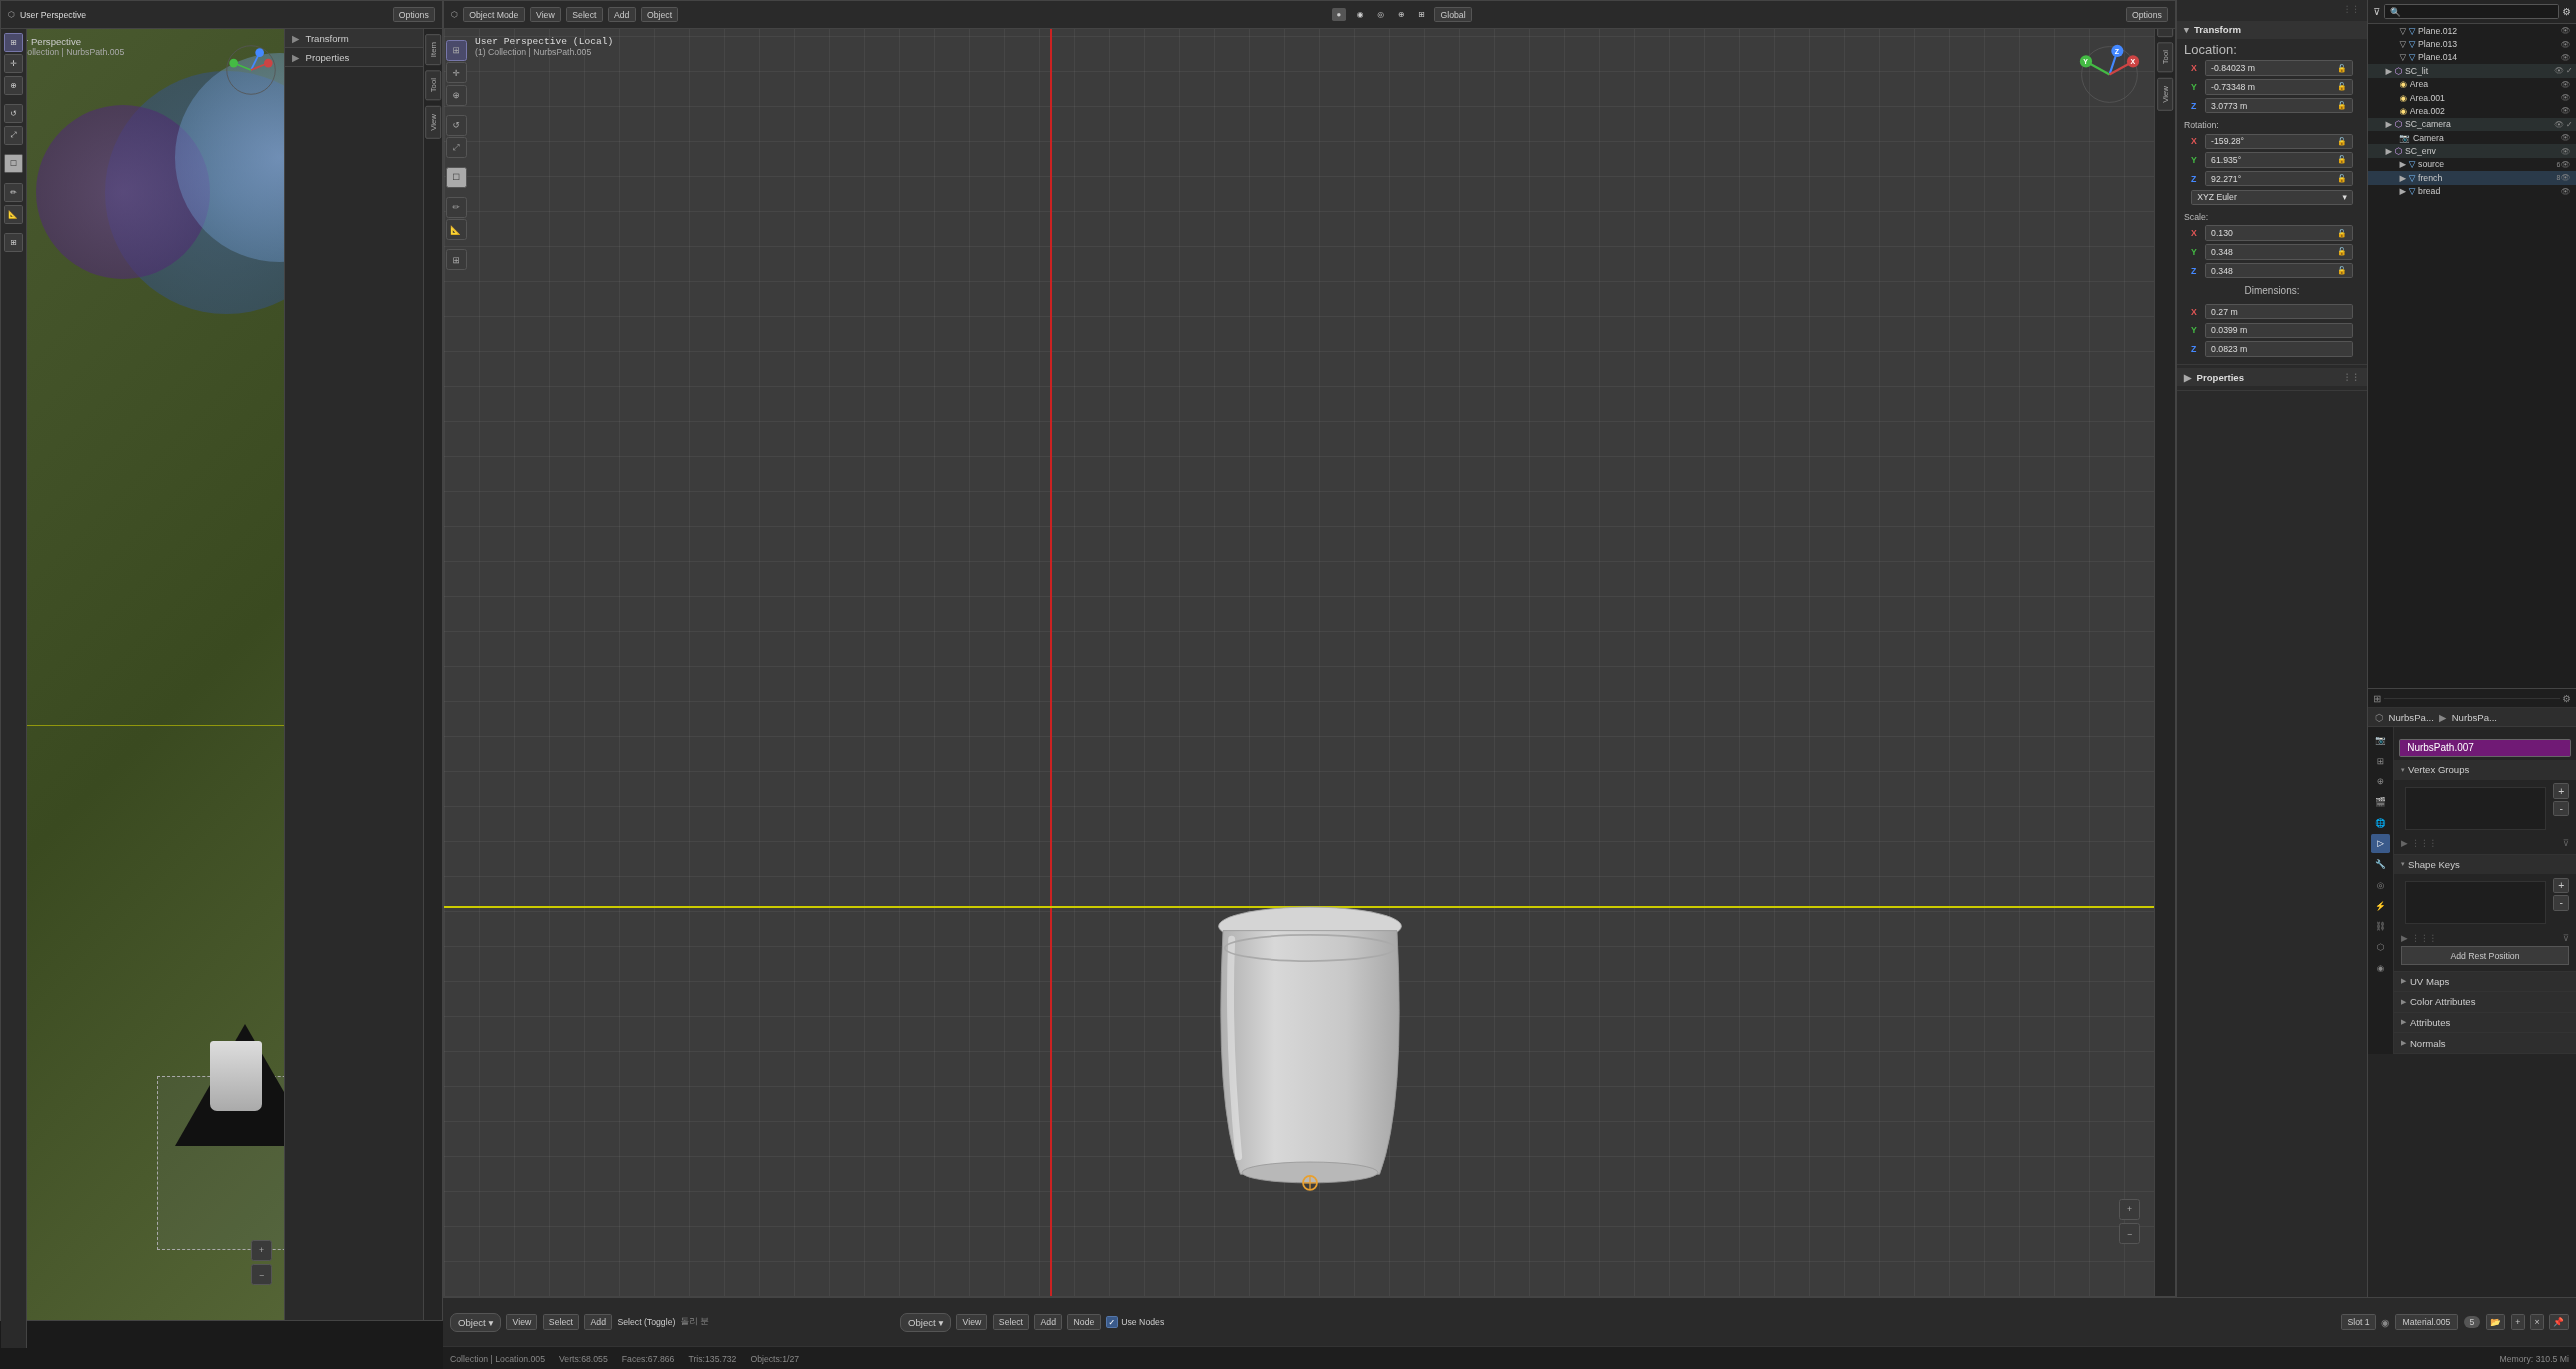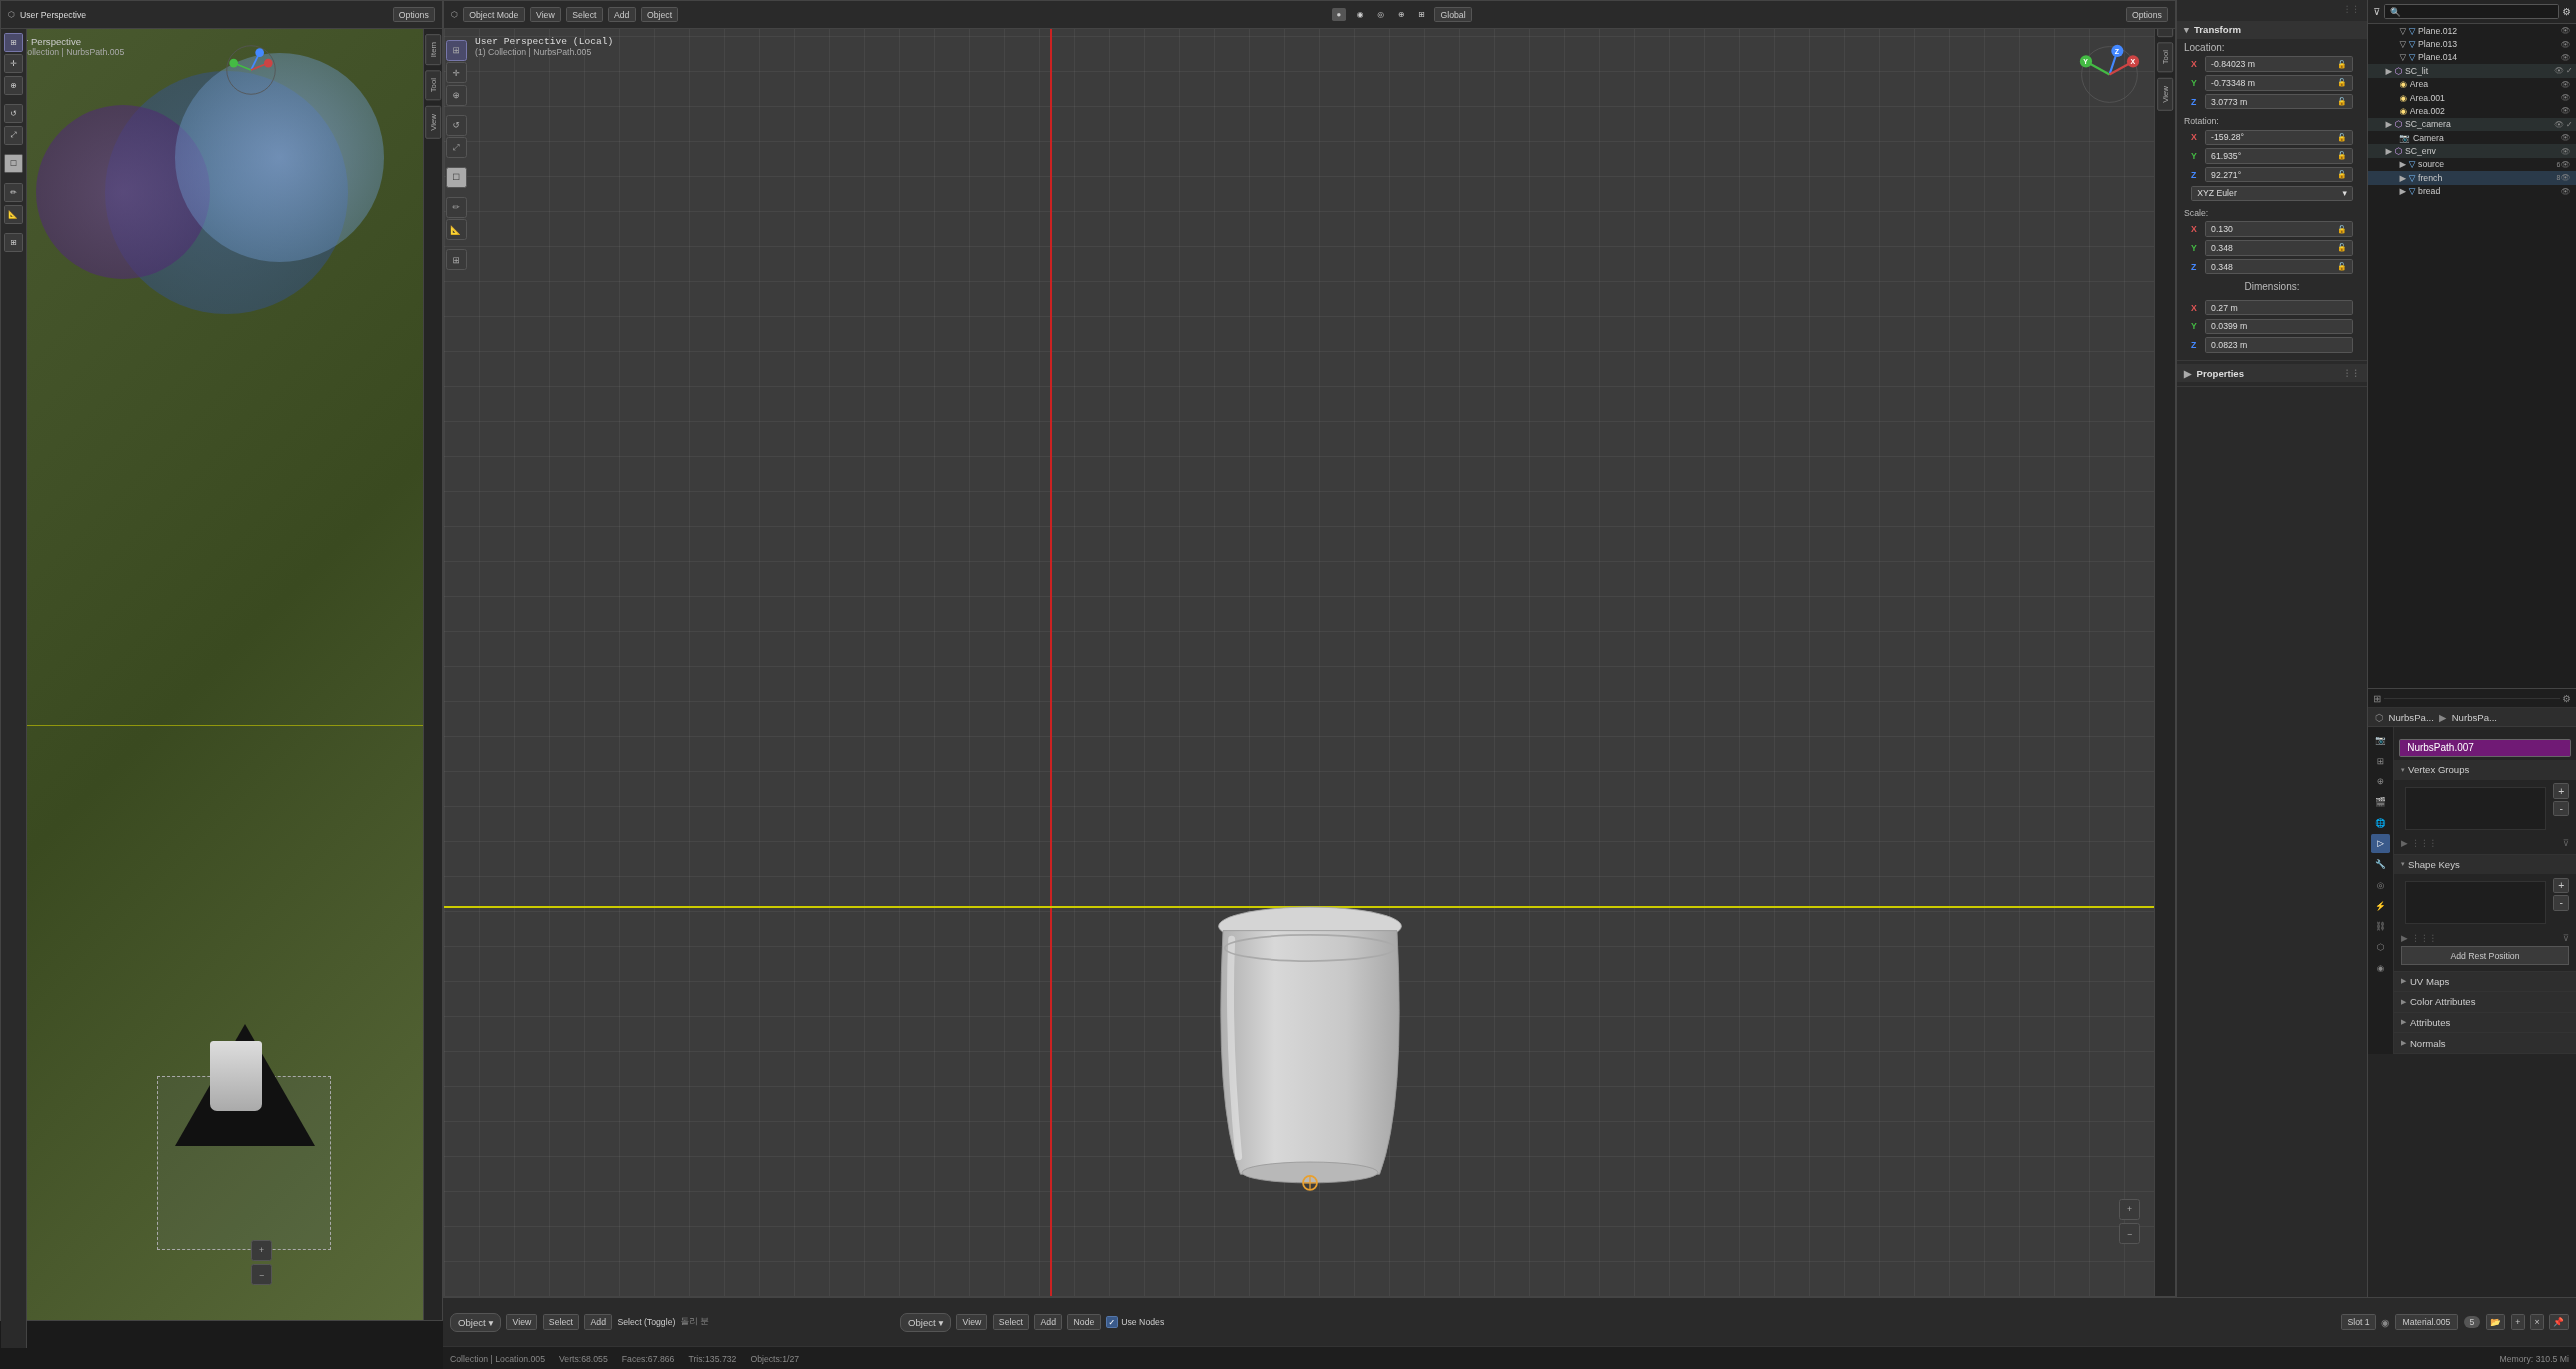--- a/index.html
+++ b/index.html
@@ -608,20 +608,30 @@
       <div class="side-icon">📐</div>
       <div class="side-icon" style="margin-top:7px;">⊞</div>
     </div>
 
     <div style="position:absolute;right:0;top:28px;bottom:0;width:19px;background:#252525;border-left:0.9px solid #444;display:flex;flex-direction:column;align-items:center;padding:3.5px 0;gap:1.7px;z-index:20;">
       <div class="vert-tab">Item</div>
       <div class="vert-tab">Tool</div>
       <div class="vert-tab">View</div>
     </div>
 
+    <div style="position:absolute;right:19px;top:28px;width:139px;background:#2a2a2a;border-left:0.9px solid #444;padding:0;overflow-y:auto;bottom:0;z-index:10;">
+      <div style="padding:3.5px 7px;background:#333;border-bottom:0.9px solid #444;cursor:pointer;">
+        <span style="color:#888;margin-right:3.5px;">▶</span>
+        <span>Transform</span>
+      </div>
+      <div style="padding:3.5px 7px;background:#2e2e2e;border-bottom:0.9px solid #444;cursor:pointer;">
+        <span style="color:#888;margin-right:3.5px;">▶</span>
+        <span>Properties</span>
+      </div>
+    </div>
 
     <div style="position:absolute;top:43px;right:165px;width:52px;height:52px;">
       <svg width="52" height="52" viewBox="0 0 60 60">
         <circle cx="30" cy="30" r="28" fill="none" stroke="#555" stroke-width="1"></circle>
 
         <line x1="30" y1="30" x2="40" y2="10" stroke="#4488ff" stroke-width="2"></line>
         <circle cx="40" cy="10" r="5" fill="#4488ff"></circle>
 
         <line x1="30" y1="30" x2="10" y2="22" stroke="#44bb44" stroke-width="2"></line>
         <circle cx="10" cy="22" r="5" fill="#44bb44"></circle>
@@ -750,21 +760,21 @@
           <span style="color:#666;font-size:8.7px;">⋮⋮</span>
         </div>
 
         <div class="prop-section">
           <div class="prop-section-header">
             <span class="arrow">▾</span>
             <span>Transform</span>
           </div>
 
           <div style="padding:3.5px 7px 1.7px;">
-            <div style="font-size:10px;color:#bbb;margin-bottom:1.7px;">Location:</div>
+            <div style="font-size:13px;color:#bbb;margin-bottom:1.7px;">Location:</div>
             <div class="prop-row">
               <div style="width:10.4px;color:#e05555;font-size:8.7px;font-weight:bold;">X</div>
               <div class="prop-value">
                 <span>-0.84023 m</span>
                 <span class="lock-icon">🔓</span>
               </div>
             </div>
             <div class="prop-row">
               <div style="width:10.4px;color:#44bb44;font-size:8.7px;font-weight:bold;">Y</div>
               <div class="prop-value">

